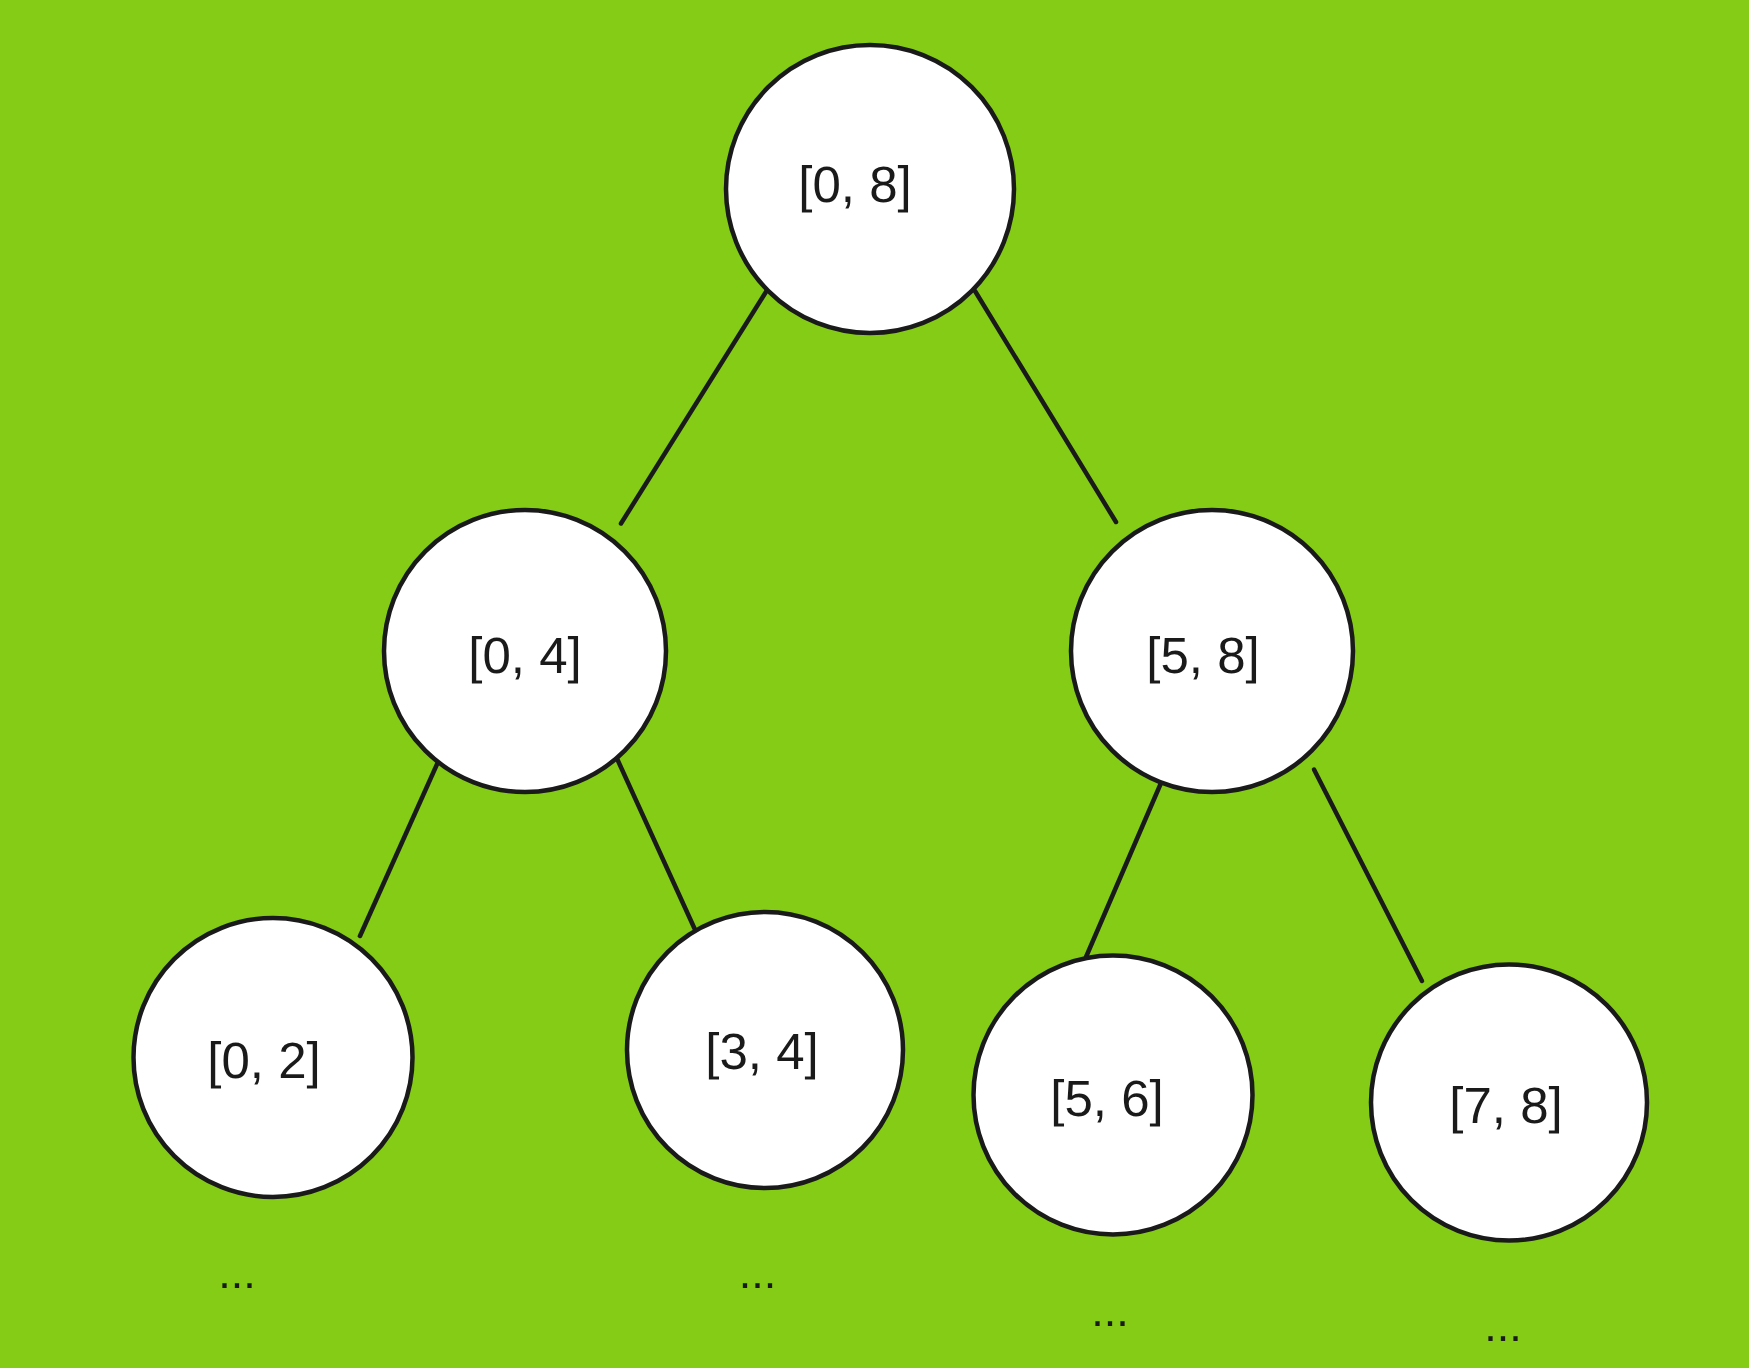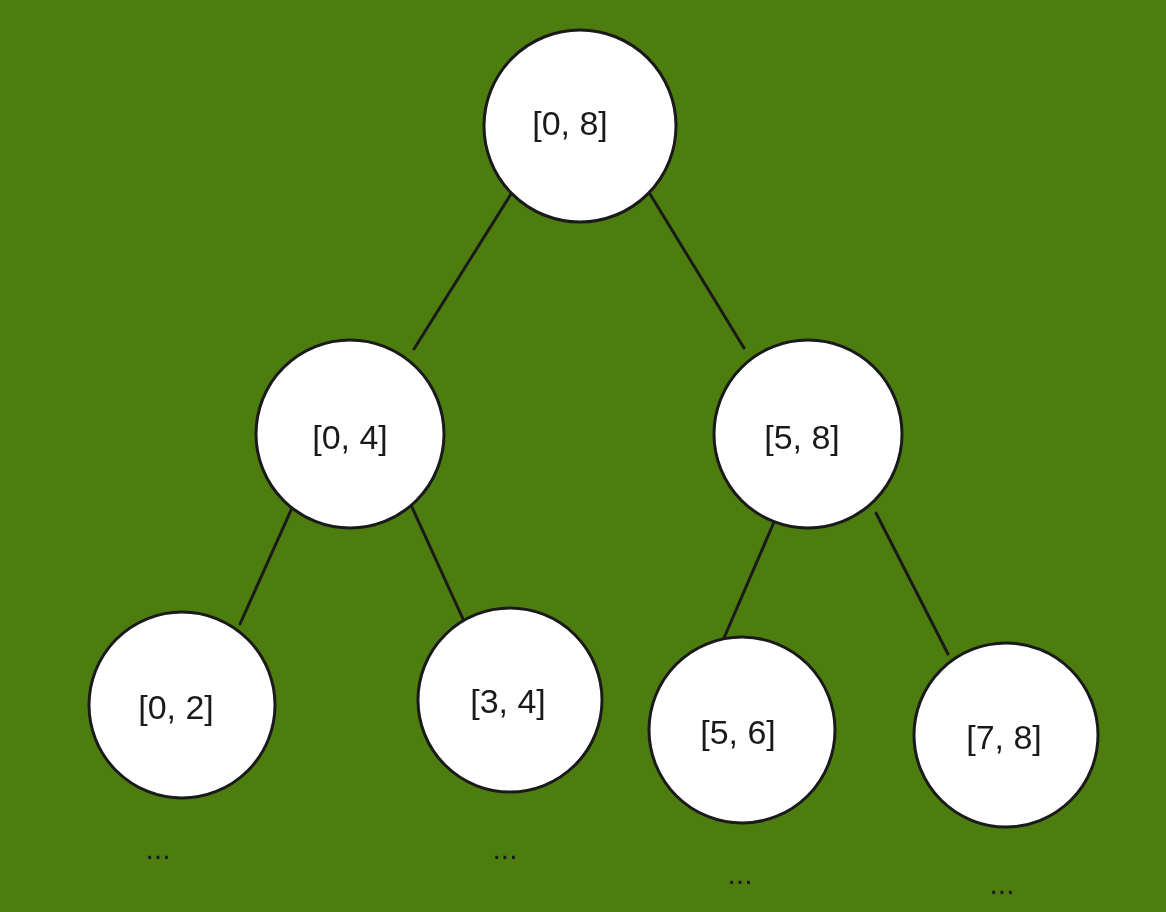--- a/index.html
+++ b/index.html
@@ -10,21 +10,21 @@
   body {
     width: 1166px;
     height: 912px;
     font-family: "Liberation Sans", sans-serif;
     overflow: hidden;
   }
   #diagram-root {
     position: relative;
     width: 1166px;
     height: 912px;
-    background: #4d7c0f;
+    background: #84cc16;
   }
   #tree-svg {
     position: absolute;
     top: 0;
     left: 0;
     width: 1166px;
     height: 912px;
     display: block;
   }
   .node-circle {

